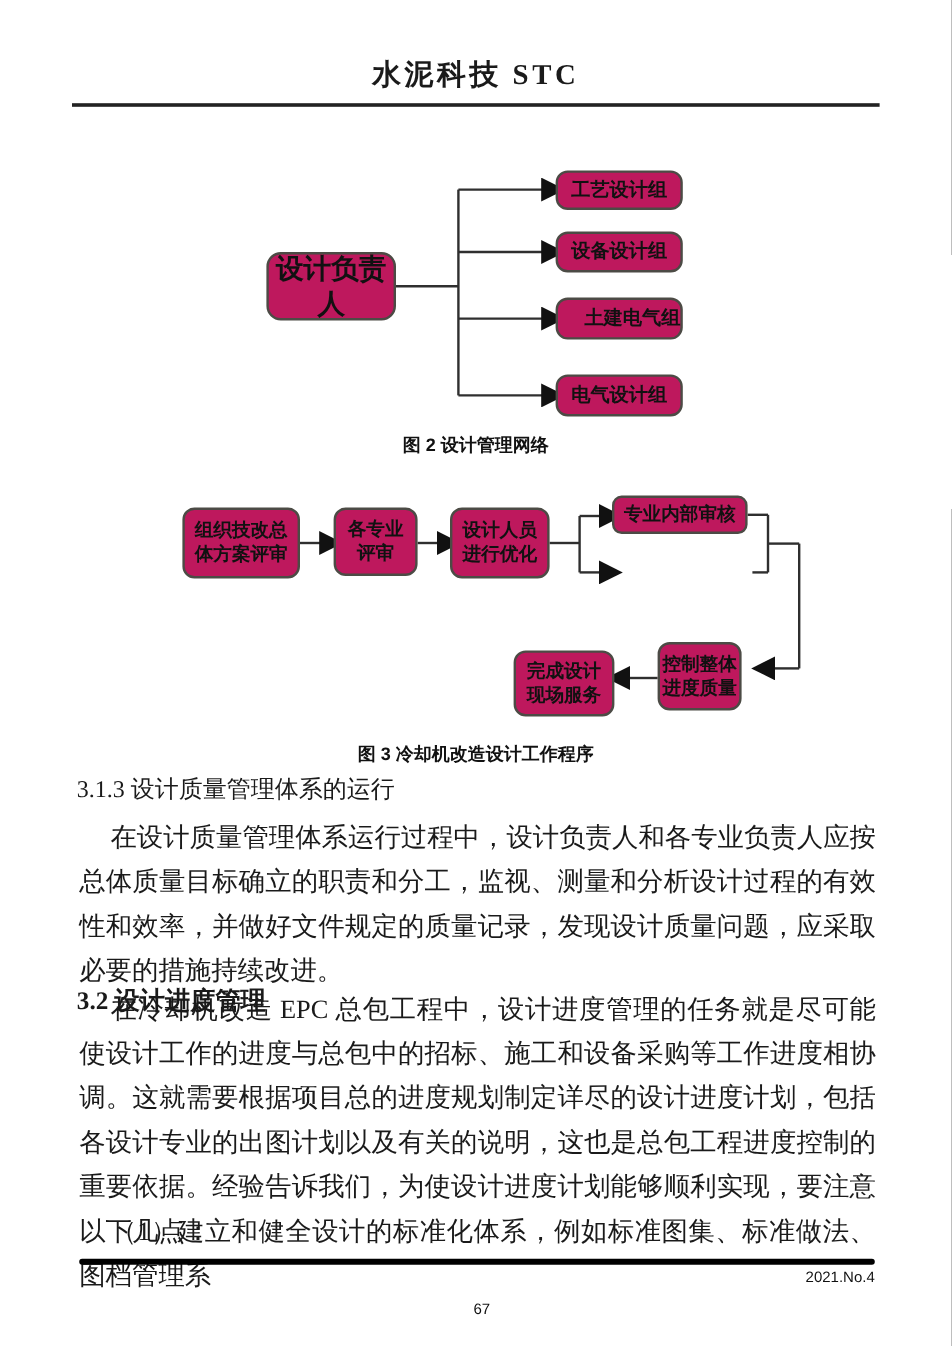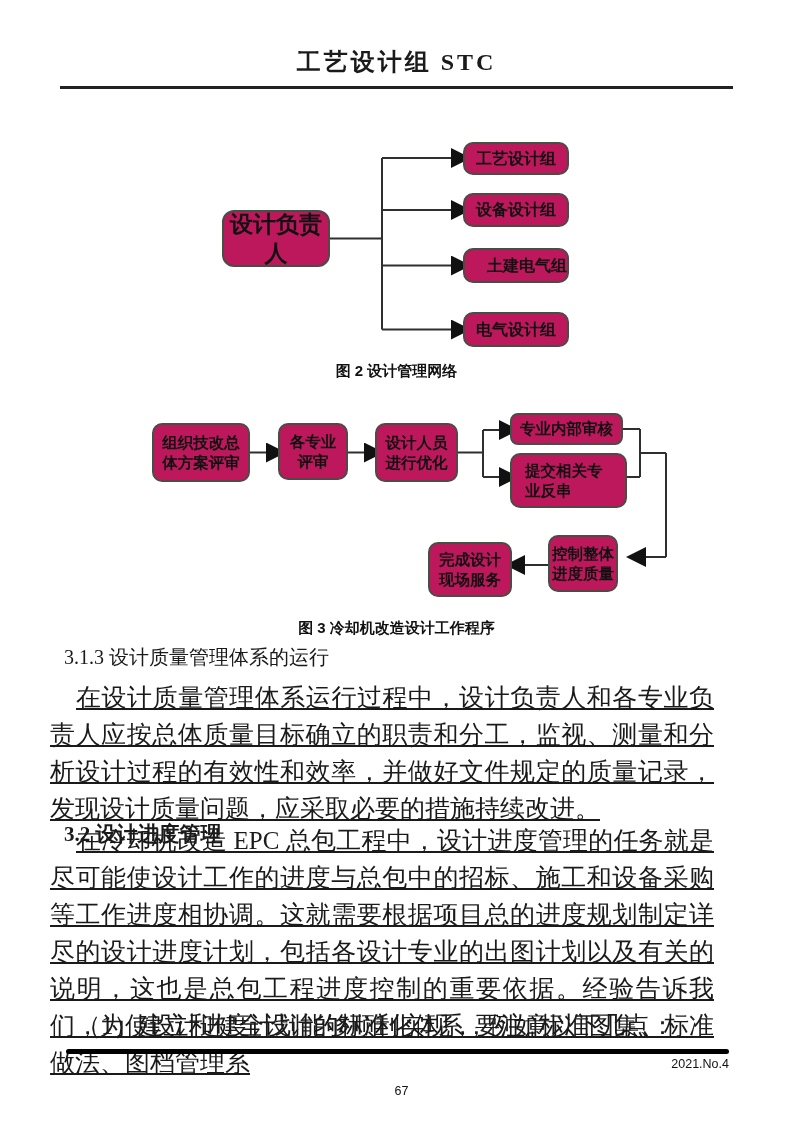--- a/index.html
+++ b/index.html
@@ -38,45 +38,44 @@
     font-weight:bold; font-size:15px; color:#111;
   }
   
   .subheading{
     position:absolute; left:64px; font-size:20px; font-weight:400;
   }
   .heading-bold{
     position:absolute; left:64px; font-size:21px; font-weight:bold;margin-top:28px;
   }
   .para{
-    position:absolute; left:50px; width:664px; margin:0;
-    font-size:25px; line-height:37px; text-align:justify; text-justify:inter-ideograph;
+    position:absolute; left:66px; width:664px; margin:0;
+    font-size:22px; line-height:37px; text-align:justify; text-justify:inter-ideograph;
     text-indent:26px;
-    text-decoration:underline;
   }
   
   .footer-bar{
     position:absolute; left:66px; top:1049px; width:663px; height:5px;
     background:#000; border-radius:3px;
   }
   .footer-page{
     position:absolute; left:5px; top:1057px; width:100%; text-align:center;
     font-family:"Liberation Sans","DejaVu Sans",sans-serif; font-size:12.5px; color:#111;margin-top:27px;
   }
   .footer-issue{
     position:absolute; top:1057px; right:64px;
     font-family:"Liberation Sans","DejaVu Sans",sans-serif; font-size:12.5px; color:#111;
   }
 </style>
 </head>
 <body>
 
 <div class="page">
 
-  <div class="journal-title">工艺设计组 STC</div>
+  <div class="journal-title">水泥科技 STC</div>
   <div class="header-rule"></div>
 
   <div class="fig" style="left:200px; top:130px; width:400px; height:235px;">
     <svg width="400" height="235">
       <defs>
         <marker id="ah2" markerWidth="10" markerHeight="10" refX="1" refY="5" orient="auto">
           <path d="M0 0 L10 5 L0 10 z" fill="#111"></path>
         </marker>
       </defs>
       <g stroke="#2f2f2f" stroke-width="2" fill="none">
@@ -137,24 +136,20 @@
       <span class="lbl">各专业
 评审</span>
     </div>
     <div class="node fig3-node" style="left:235px; top:18px; width:83px; height:59px;">
       <span class="lbl">设计人员
 进行优化</span>
     </div>
     <div class="node fig3-node" style="left:370px; top:8px; width:113px; height:32px; border-radius:8px;">
       <span class="lbl">专业内部审核</span>
     </div>
-    <div class="node fig3-node left-text" style="left:370px; top:48px; width:117px; height:55px;">
-      <span class="lbl">提交相关专
-业反串</span>
-    </div>
     <div class="node fig3-node" style="left:408px; top:130px; width:70px; height:57px;">
       <span class="lbl">控制整体
 进度质量</span>
     </div>
     <div class="node fig3-node" style="left:288px; top:137px; width:84px; height:55px;">
       <span class="lbl">完成设计
 现场服务</span>
     </div>
   </div>
   <div class="caption" style="top:619px;">图 3 冷却机改造设计工作程序</div>

